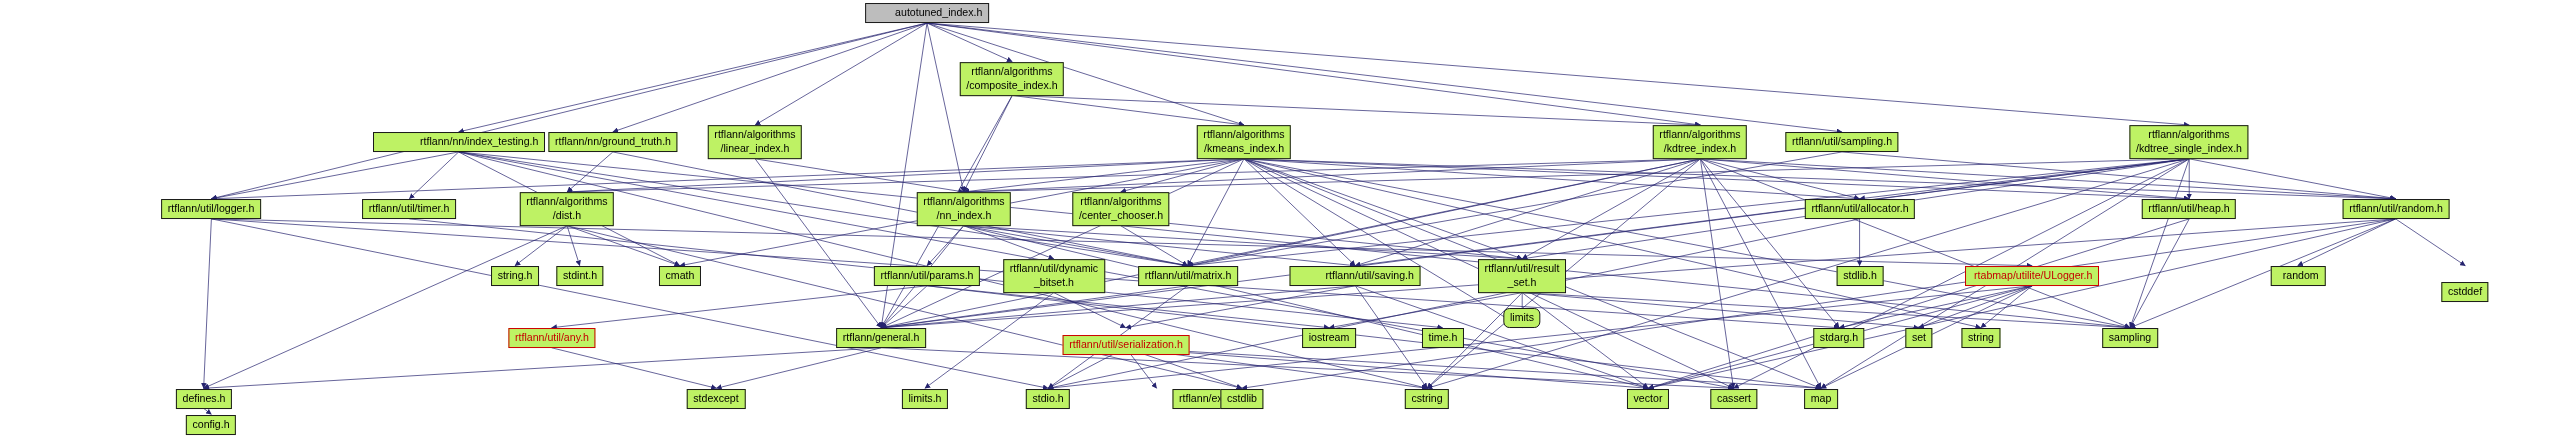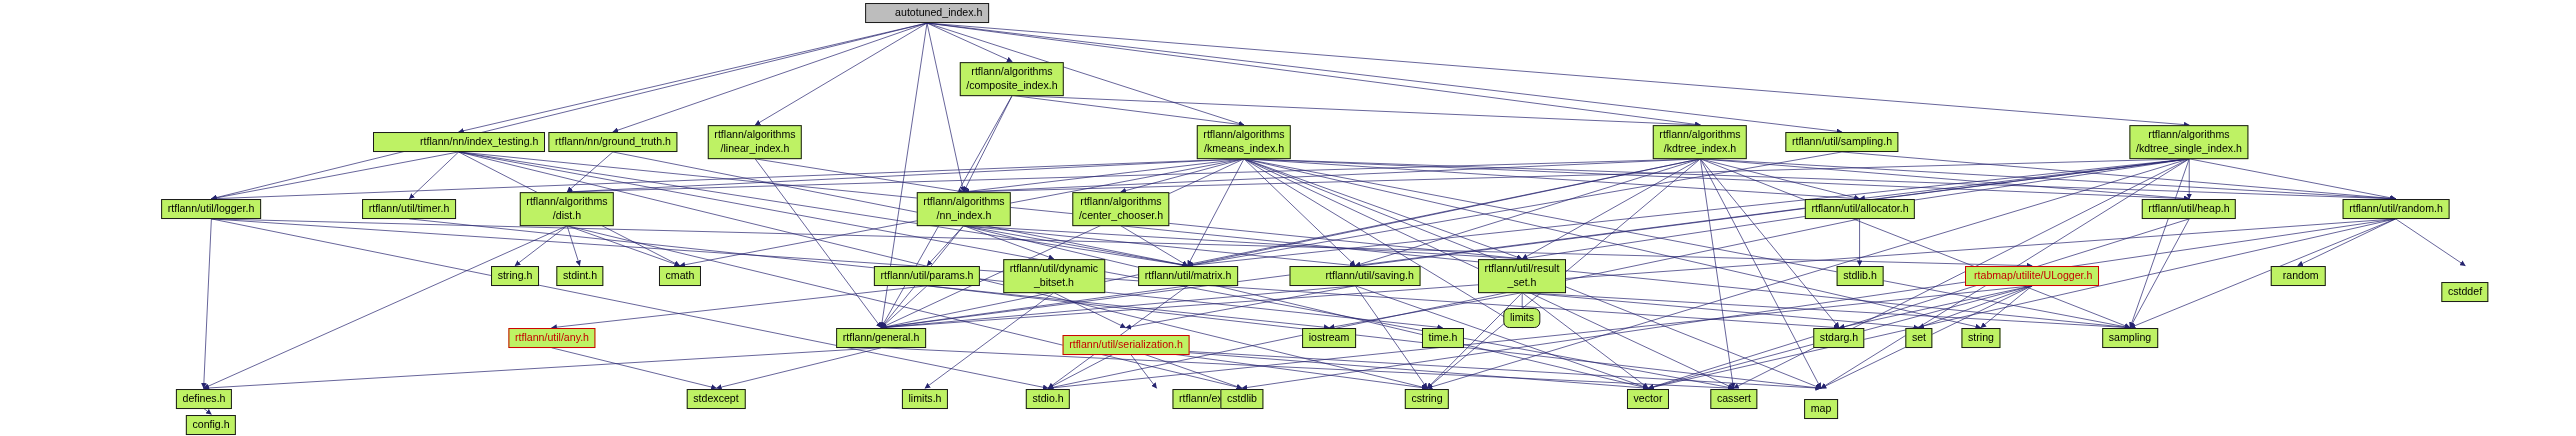--- a/index.html
+++ b/index.html
@@ -242,17 +242,17 @@
       <div class="node" style="left: 2130px; top: 338px;">sampling</div>
       <div class="node" style="left: 204px; top: 399px;">defines.h</div>
       <div class="node" style="left: 716px; top: 399px;">stdexcept</div>
       <div class="node" style="left: 925px; top: 399px;">limits.h</div>
       <div class="node" style="left: 1048px; top: 399px;">stdio.h</div>
       <div class="node" style="left: 1215px; top: 399px;">rtflann/ext/lz4.h</div>
       <div class="node" style="left: 1242px; top: 399px;">cstdlib</div>
       <div class="node" style="left: 1427px; top: 399px;">cstring</div>
       <div class="node" style="left: 1648px; top: 399px;">vector</div>
       <div class="node" style="left: 1734px; top: 399px;">cassert</div>
-      <div class="node" style="left: 1821px; top: 409px;">map</div>
+      <div class="node" style="left: 1821px; top: 399px;">map</div>
       <div class="node" style="left: 211px; top: 425px;">config.h</div>
     </div>
 </div>
 
 
 </body></html>

